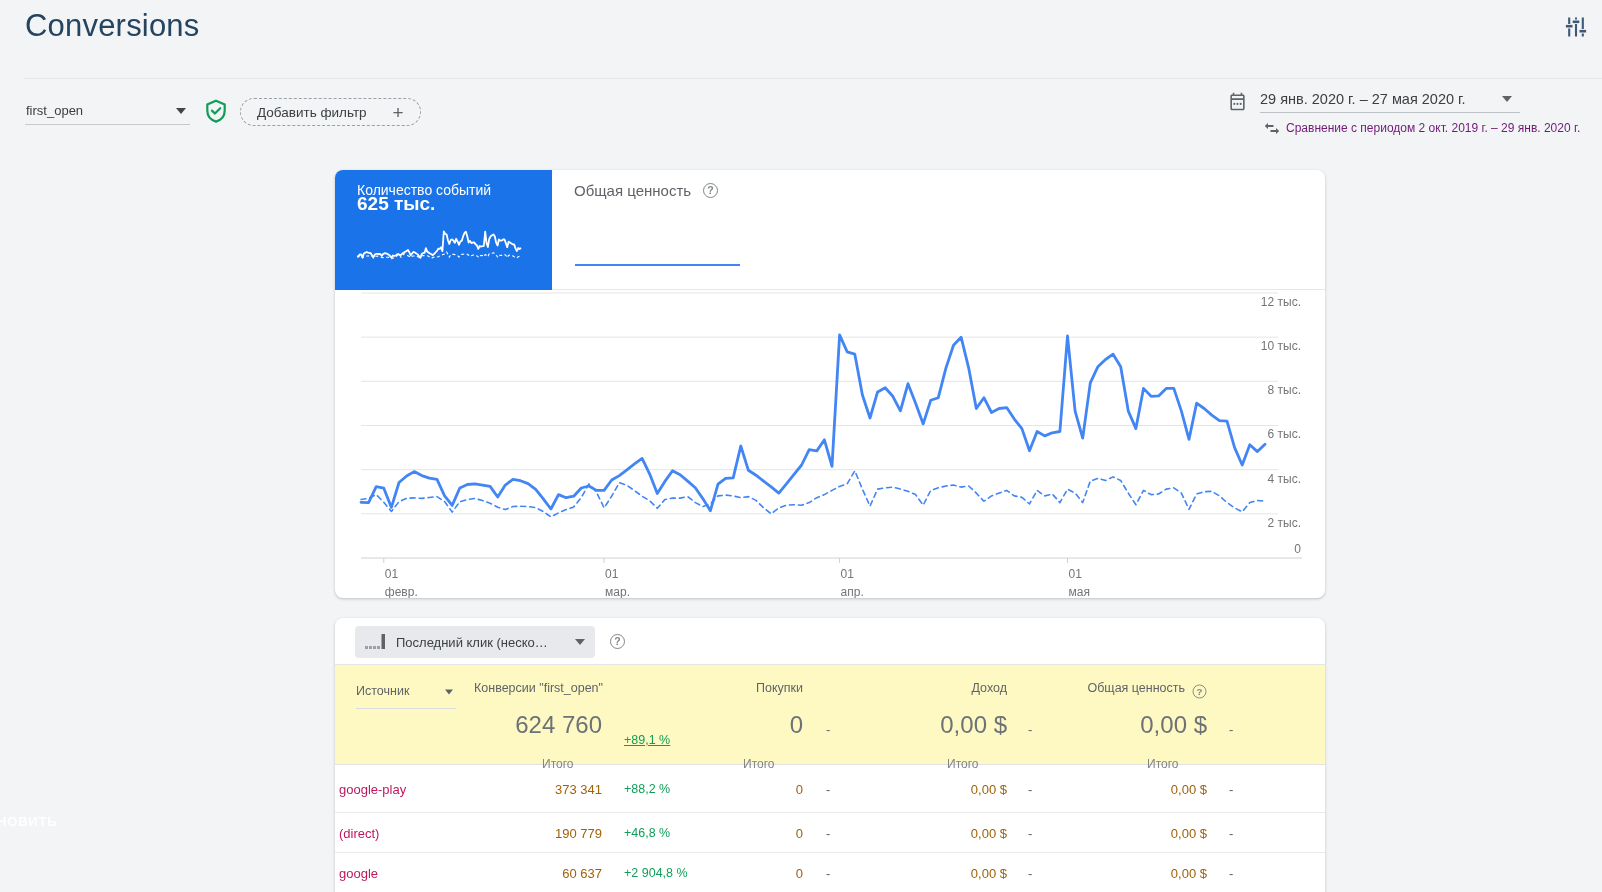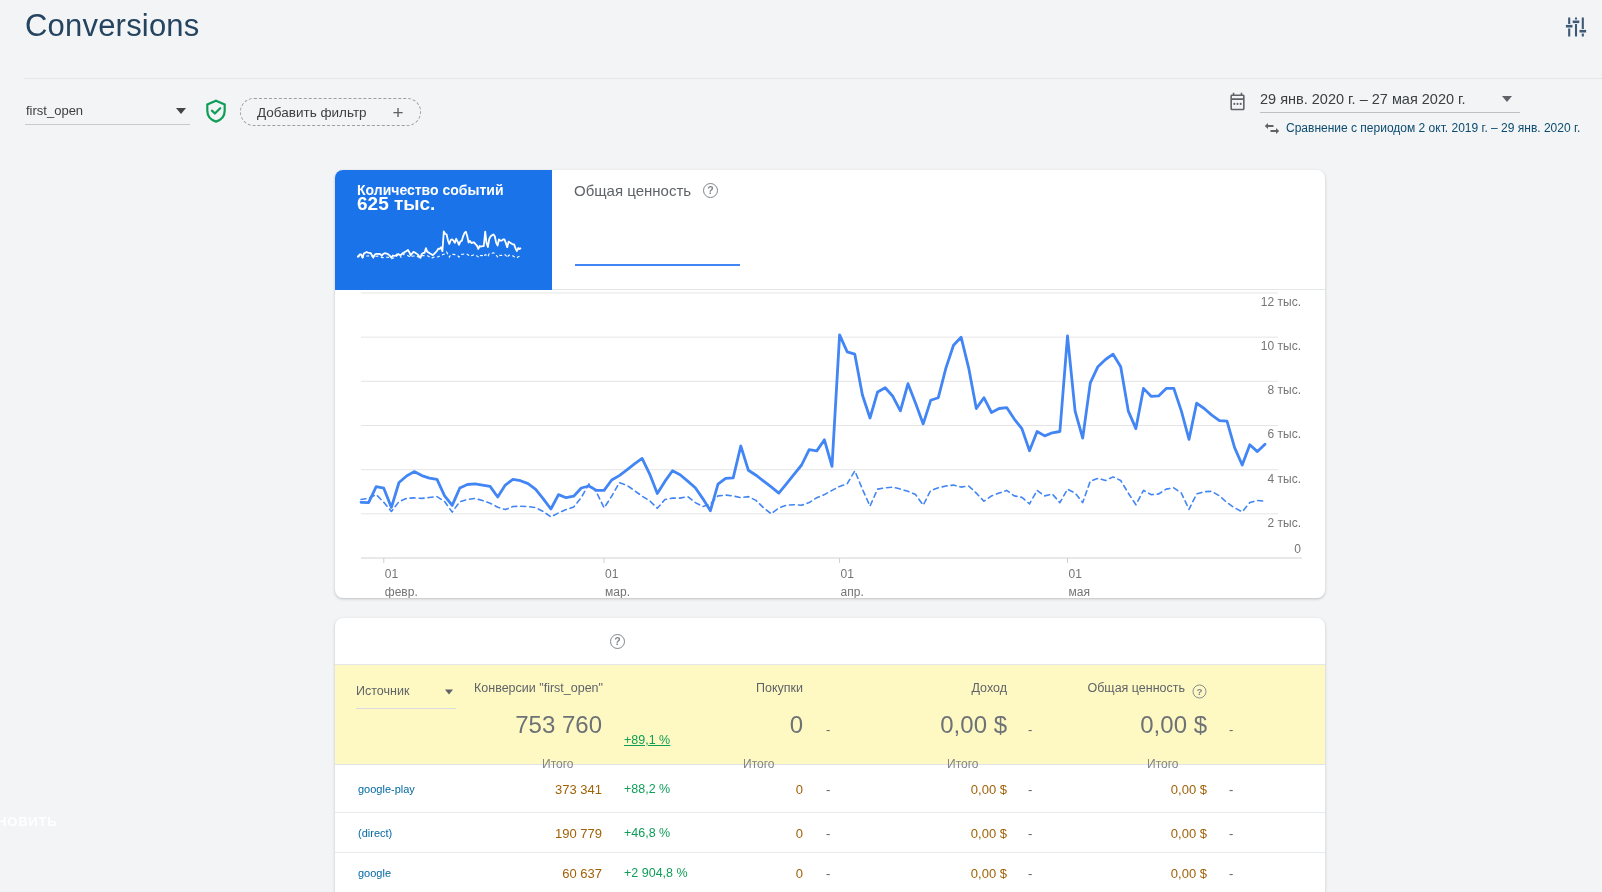--- a/index.html
+++ b/index.html
@@ -35,38 +35,38 @@
   }
   #add-filter-chip .plus { font-size: 19px; color: #5f6368; font-weight: 400; line-height: 1; }
 
   
   #date-picker { left: 1228px; top: 90px; cursor: pointer; }
   #calendar-icon { position: absolute; left: 0; top: 2px; }
   #date-range-wrap { position: absolute; left: 32px; top: 0; width: 260px; border-bottom: 1px solid #bdc1c6; padding-bottom: 4px; }
   #date-range { font-size: 14.5px; color: #3c4043; white-space: nowrap; }
   #date-caret { position: absolute; right: 10px; top: 6px; }
   #compare-row { left: 1264px; top: 121px; display: flex; align-items: center; gap: 6px; cursor: pointer; }
-  #compare-row .txt { font-size: 12px; color: #0c4a6e; white-space: nowrap; }
+  #compare-row .txt { font-size: 12px; color: #701a75; white-space: nowrap; }
 
   
   .card {
     position: absolute; left: 335px; width: 990px; background: #fff;
     border-radius: 8px;
     box-shadow: 0 1px 2px rgba(60,64,67,.18), 0 1px 3px 1px rgba(60,64,67,.08);
   }
   #chart-card { top: 170px; height: 428px; }
   #table-card { top: 618px; height: 292px; }
 
   
   #tabs { position: absolute; left: 0; top: 0; width: 100%; height: 120px; border-bottom: 1px solid #e4e6e8; }
   #tab-events {
     position: absolute; left: 0; top: 0; width: 217px; height: 120px;
     background: #1a73e8; border-radius: 8px 0 0 0; cursor: pointer; overflow: hidden;
   }
-  #tab-events .t-label { position: absolute; left: 22px; top: 12px; font-size: 14px; font-weight: 700; color: #fff; }
+  #tab-events .t-label { position: absolute; left: 22px; top: 12px; font-size: 14px; font-weight: 400; color: #fff; }
   #tab-events .t-value { position: absolute; left: 22px; top: 23px; font-size: 19px; font-weight: 700; color: #fff; }
   #tab-events svg { position: absolute; left: 21px; top: 57px; }
   #tab-total-value { position: absolute; left: 217px; top: 0; width: 217px; height: 120px; cursor: pointer; }
   #tab-total-value .t-label { position: absolute; left: 22px; top: 12px; font-size: 15px; color: #5f6368; }
   #tab-total-value .help { position: absolute; left: 151px; top: 13px; }
   #tab-total-value .flatline { position: absolute; left: 23px; top: 94px; width: 165px; height: 2px; background: #4285f4; }
 
   .help {
     width: 15px; height: 15px; border: 1.4px solid #80868b; border-radius: 50%;
     color: #80868b; font-size: 10.5px; font-weight: 700; text-align: center; line-height: 12.5px;
@@ -90,21 +90,21 @@
   #src-col { position: absolute; left: 21px; top: 17px; width: 100px; height: 27px; border-bottom: 1px solid #dadce0; cursor: pointer; }
   #src-col .lbl { position: absolute; left: 0; top: 2px; font-size: 12.5px; color: #5f6368; }
   #src-col .caret { position: absolute; right: 2px; top: 7px; transform: scale(0.8); }
   .num-r { position: absolute; text-align: right; white-space: nowrap; }
   .total-num { font-size: 24px; color: #6d7276; top: 46px; }
   .total-pct { position: absolute; font-size: 12.5px; color: #0f9d58; top: 68px; white-space: nowrap; text-decoration: underline; }
   .total-dash { position: absolute; font-size: 13px; color: #5f6368; top: 57px; }
   .itogo { position: absolute; font-size: 12px; color: #80868b; top: 92px; white-space: nowrap; }
 
   .trow { position: absolute; left: 0; width: 100%; height: 40px; border-bottom: 1px solid #e8eaed; }
-  .trow .src { position: absolute; left: 23px; font-size: 11px; color: #0369a1; }
+  .trow .src { position: absolute; left: 4px; font-size: 13px; color: #be185d; }
   .trow .cell { position: absolute; font-size: 13px; color: #a16207; text-align: right; white-space: nowrap; }
   .trow .pct { position: absolute; font-size: 12.5px; color: #0f9d58; white-space: nowrap; }
   .trow .dash { position: absolute; font-size: 13px; color: #5f6368; }
   .trow span { top: 50%; transform: translateY(-50%); }
 
   
   .x-conv   { right: 723px; }
   .x-pct    { left: 289px; }
   .x-buy    { right: 522px; }   
   .x-buyd   { left: 491px; }
@@ -224,34 +224,45 @@
       <line x1="732.4873949579832" y1="268" x2="732.4873949579832" y2="273" stroke="#cdd1d4" stroke-width="1"></line>
       <text x="733.4873949579832" y="288" font-size="12" fill="#757575">01</text>
       <text x="733.4873949579832" y="306" font-size="12" fill="#757575">мая</text>
       <polyline points="26.0,212.3 33.6,212.6 41.2,196.7 48.8,198.2 56.4,217.4 64.0,192.5 71.6,186.0 79.2,181.6 86.8,185.6 94.4,188.1 102.0,189.4 109.6,205.9 117.2,215.4 124.8,198.0 132.4,194.5 139.9,193.8 147.5,195.1 155.1,196.4 162.7,207.0 170.3,195.1 177.9,189.4 185.5,190.7 193.1,193.6 200.7,199.3 208.3,208.8 215.9,219.0 223.5,204.6 231.1,207.7 238.7,206.2 246.3,198.0 253.9,196.0 261.5,200.4 269.1,200.4 276.7,190.0 284.3,185.6 291.9,179.9 299.5,173.9 307.1,168.4 314.7,184.1 322.3,203.5 329.9,191.4 337.5,180.8 345.1,184.7 352.7,191.1 360.3,197.8 367.8,208.6 375.4,220.7 383.0,194.2 390.6,188.3 398.2,187.8 405.8,156.0 413.4,180.3 421.0,185.2 428.6,191.1 436.2,196.9 443.8,203.1 451.4,193.8 459.0,184.3 466.6,175.0 474.2,159.6 481.8,160.9 489.4,149.8 497.0,176.3 504.6,44.9 512.2,61.9 519.8,64.2 527.4,105.0 535.0,128.0 542.6,101.9 550.2,97.7 557.8,106.3 565.4,120.9 573.0,93.7 580.6,113.2 588.2,133.9 595.7,110.3 603.3,107.7 610.9,78.1 618.5,55.3 626.1,47.2 633.7,78.1 641.3,118.5 648.9,107.7 656.5,122.5 664.1,118.5 671.7,117.6 679.3,129.1 686.9,138.6 694.5,160.7 702.1,141.5 709.7,145.9 717.3,142.8 724.9,141.5 732.5,46.0 740.1,121.1 747.7,148.1 755.3,92.9 762.9,76.7 770.5,69.5 778.1,64.2 785.7,76.7 793.3,121.1 800.9,138.6 808.5,98.4 816.1,106.3 823.6,105.9 831.2,98.4 838.8,98.4 846.4,121.1 854.0,149.4 861.6,113.2 869.2,118.5 876.8,125.1 884.4,130.6 892.0,131.1 899.6,157.6 907.2,175.0 914.8,154.7 922.4,161.6 930.0,154.3" fill="none" stroke="#4285f4" stroke-linejoin="round" stroke-linecap="round" stroke-width="2.8"></polyline>
       <polyline points="26.0,209.5 33.6,208.4 41.2,204.6 48.8,212.3 56.4,221.4 64.0,211.7 71.6,208.4 79.2,207.9 86.8,208.4 94.4,207.5 102.0,206.6 109.6,211.5 117.2,222.1 124.8,211.7 132.4,209.5 139.9,208.4 147.5,210.6 155.1,213.2 162.7,217.2 170.3,219.6 177.9,216.5 185.5,216.3 193.1,216.5 200.7,217.6 208.3,221.6 215.9,226.9 223.5,222.9 231.1,219.6 238.7,217.0 246.3,207.5 253.9,194.0 261.5,202.2 269.1,217.9 276.7,206.2 284.3,192.7 291.9,195.3 299.5,200.6 307.1,206.2 314.7,210.8 322.3,218.3 329.9,209.5 337.5,208.1 345.1,208.1 352.7,206.6 360.3,212.6 367.8,216.5 375.4,213.9 383.0,205.9 390.6,205.1 398.2,205.9 405.8,207.7 413.4,206.6 421.0,210.4 428.6,217.9 436.2,223.8 443.8,217.9 451.4,215.2 459.0,214.8 466.6,215.2 474.2,212.6 481.8,207.7 489.4,204.6 497.0,200.4 504.6,196.4 512.2,193.8 519.8,180.8 527.4,199.1 535.0,216.1 542.6,199.1 550.2,197.8 557.8,197.1 565.4,199.1 573.0,201.3 580.6,204.6 588.2,215.2 595.7,200.4 603.3,197.8 610.9,196.0 618.5,195.1 626.1,197.1 633.7,196.0 641.3,203.1 648.9,211.2 656.5,205.9 664.1,203.1 671.7,200.4 679.3,205.9 686.9,207.3 694.5,213.9 702.1,200.4 709.7,205.9 717.3,204.0 724.9,212.6 732.5,199.1 740.1,203.1 747.7,212.6 755.3,191.1 762.9,188.3 770.5,190.5 778.1,186.9 785.7,190.5 793.3,203.1 800.9,214.8 808.5,200.4 816.1,204.6 823.6,204.0 831.2,199.1 838.8,197.8 846.4,203.1 854.0,219.4 861.6,204.0 869.2,201.7 876.8,201.3 884.4,205.9 892.0,212.6 899.6,217.9 907.2,221.8 914.8,212.6 922.4,210.4 930.0,211.2" fill="none" stroke="#4285f4" stroke-linejoin="round" stroke-linecap="round" stroke-width="1.6" stroke-dasharray="5 4"></polyline>
     </svg>
 </div>
 
 <div class="card" id="table-card">
   <div id="attr-bar">
+    <div id="attr-btn">
+      <svg width="22" height="17" viewBox="0 0 22 17">
+        <rect x="0" y="12" width="3" height="3" fill="#9aa0a6"></rect>
+        <rect x="4" y="12" width="3" height="3" fill="#9aa0a6"></rect>
+        <rect x="8" y="12" width="3" height="3" fill="#9aa0a6"></rect>
+        <rect x="12" y="12" width="3" height="3" fill="#9aa0a6"></rect>
+        <rect x="16.5" y="0" width="3.5" height="15" fill="#5f6368"></rect>
+      </svg>
+      <span class="a-label">Последний клик (неско…</span>
+      <span class="caret"></span>
+    </div>
     <span class="help" id="attr-help">?</span>
   </div>
 
   <div id="thead-zone">
     <div id="src-col">
       <span class="lbl">Источник</span>
       <span class="caret"></span>
     </div>
     <span class="col-label num-r x-conv" style="width:128px;">Конверсии "first_open"</span>
     <span class="col-label num-r x-buy" style="width:60px;">Покупки</span>
     <span class="col-label num-r x-rev" style="width:60px;">Доход</span>
     <span class="col-label" style="right:118px; text-align:right;margin-left:12px;"><span>Общая ценность</span>&nbsp; <span class="help" style="transform:scale(.93); vertical-align:-3px;">?</span></span>
 
-    <span class="num-r total-num x-conv" style="width:150px;">753 760</span>
+    <span class="num-r total-num x-conv" style="width:150px;">624 760</span>
     <span class="total-pct x-pct">+89,1 %</span>
     <span class="itogo x-conv" style="width:60px;">Итого</span>
 
     <span class="num-r total-num x-buy" style="width:100px;">0</span>
     <span class="total-dash x-buyd">-</span>
     <span class="itogo x-buy" style="width:60px;">Итого</span>
 
     <span class="num-r total-num x-rev" style="width:120px;">0,00 $</span>
     <span class="total-dash x-revd">-</span>
     <span class="itogo x-rev" style="width:60px;">Итого</span>

